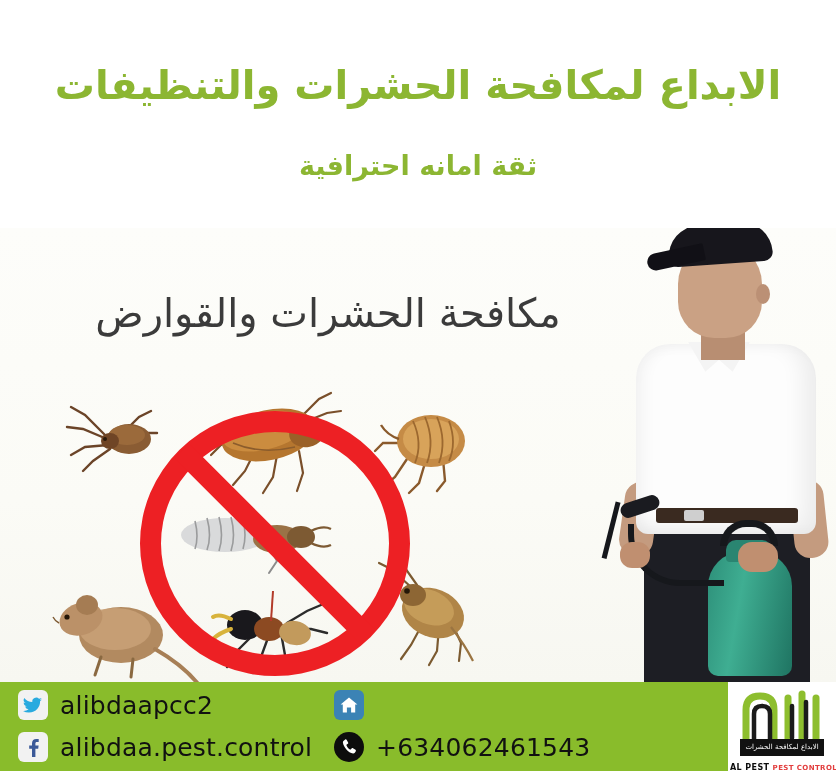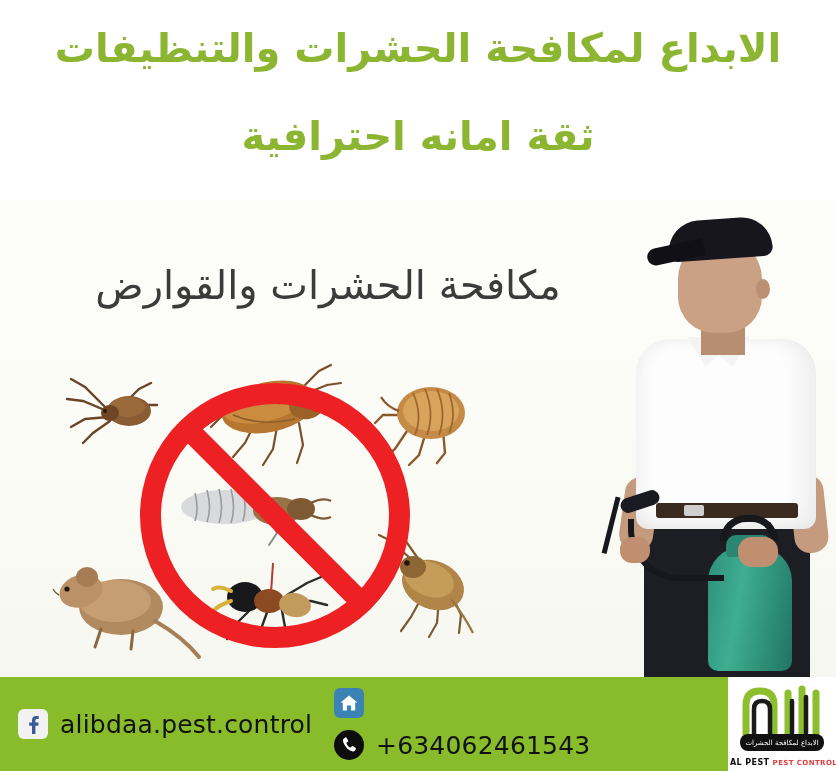--- a/index.html
+++ b/index.html
@@ -6,21 +6,21 @@
   body{
     width:836px;height:771px;
     background:#ffffff;
     font-family:"Liberation Sans", sans-serif;
     overflow:hidden;
     position:relative;
   }
   .poster{
     position:absolute;inset:0;
     background:#ffffff;
-    display:flex;flex-direction:column;
+    display:flex;flex-direction:column;margin-top:37px;
   }
 
   
   .header{
     height:200px;
     background:#ffffff;
     display:flex;flex-direction:column;
     align-items:center;justify-content:flex-start;
     padding-top:26px;box-sizing:border-box;
   }
@@ -34,21 +34,21 @@
     line-height:1.1;
     text-align:center;
     white-space:nowrap;
     text-shadow:0 1px 0 rgba(255,255,255,.6);
   }
   .subheadline{
     direction:rtl;
     color:#8CB632;
     font-family:"DejaVu Sans", sans-serif;
     font-weight:bold;
-    font-size:40px;
+    font-size:27px;
     line-height:1.1;
     text-align:right;
     margin-top:44px;
     white-space:nowrap;
   }
 
   
   .photo{
     position:relative;
     height:477px;
@@ -210,21 +210,21 @@
     background:#ffffff;
     display:flex;align-items:flex-end;justify-content:center;
     overflow:hidden;
   }
   .logo-inner{position:relative;width:104px;height:92px;}
   .logo-arabic{
     position:absolute;left:0;top:4px;width:104px;height:62px;
   }
   .logo-badge{
     position:absolute;left:10px;bottom:20px;
-    width:84px;height:17px;background:#111;border-radius:8px;
+    width:84px;height:17px;background:#111;border-radius:0;
     display:flex;align-items:center;justify-content:center;
     color:#fff;font-size:7px;direction:rtl;
     font-family:"DejaVu Sans", sans-serif;
   }
   .logo-caption{
     position:absolute;left:0;bottom:4px;width:104px;
     text-align:center;color:#0d0d0d;
     font-family:"DejaVu Sans", sans-serif;
     font-size:8px;font-weight:bold;letter-spacing:.4px;
     white-space:nowrap;
@@ -398,20 +398,28 @@
       <div class="sprayer-wand"></div>
       <div class="sprayer-grip"></div>
       <div class="tech-hand-l"></div>
       <div class="tech-hand-r"></div>
     </div>
   </div>
 
   <div class="footer">
 
     <div class="contact-col col-1">
+      <div class="contact-row">
+        <span class="ico ico-sq ico-twitter">
+          <svg width="22" height="22" viewBox="0 0 22 22">
+            <path d="M20 5.4c-.7.3-1.4.5-2.2.6.8-.5 1.4-1.2 1.7-2.1-.8.4-1.6.8-2.5.9A3.9 3.9 0 0 0 10.3 8 11 11 0 0 1 2.3 3.9a3.9 3.9 0 0 0 1.2 5.2c-.6 0-1.2-.2-1.8-.5a3.9 3.9 0 0 0 3.1 3.8c-.6.2-1.2.2-1.8.1a3.9 3.9 0 0 0 3.6 2.7A7.9 7.9 0 0 1 1 16.9a11 11 0 0 0 6 1.7c7.2 0 11.1-6 11.1-11.1v-.5c.8-.6 1.4-1.3 1.9-2.1z" fill="#29AADF"></path>
+          </svg>
+        </span>
+        <span class="contact-text">alibdaapcc2</span>
+      </div>
 
       <div class="contact-row">
         <span class="ico ico-sq ico-facebook">
           <svg width="22" height="22" viewBox="0 0 22 22">
             <path d="M13.4 21v-8.2h2.8l.4-3.2h-3.2V7.5c0-.9.3-1.6 1.6-1.6h1.7V3.1c-.3 0-1.3-.1-2.5-.1-2.5 0-4.2 1.5-4.2 4.3v2.3H7.2v3.2h2.8V21h3.4z" fill="#3B5998"></path>
           </svg>
         </span>
         <span class="contact-text">alibdaa.pest.control</span>
       </div>
     </div>

